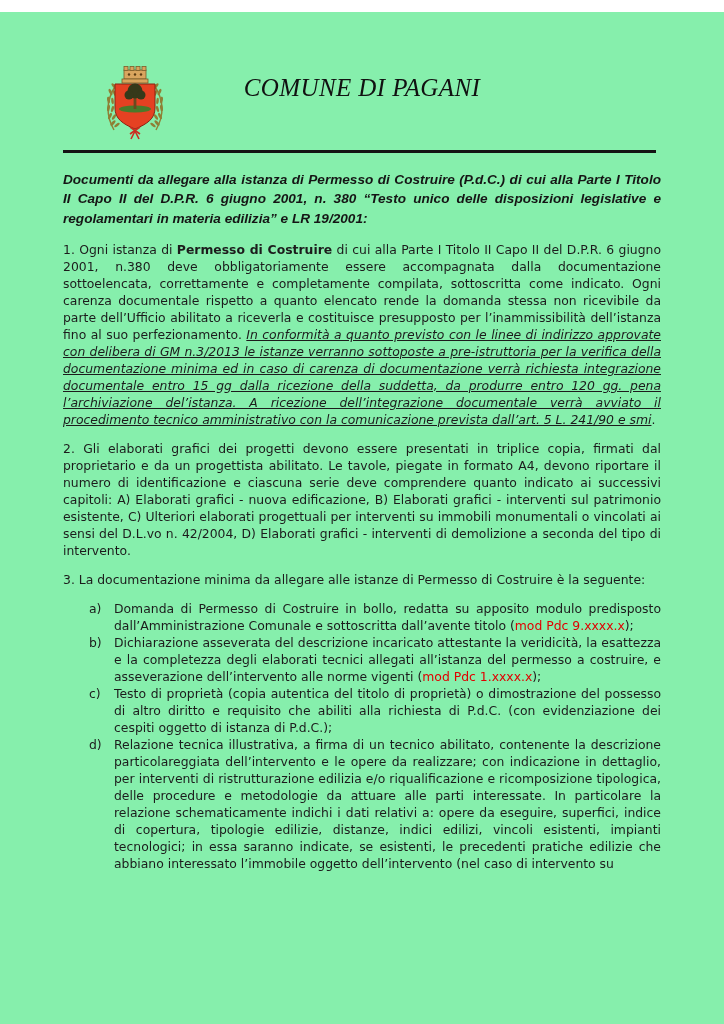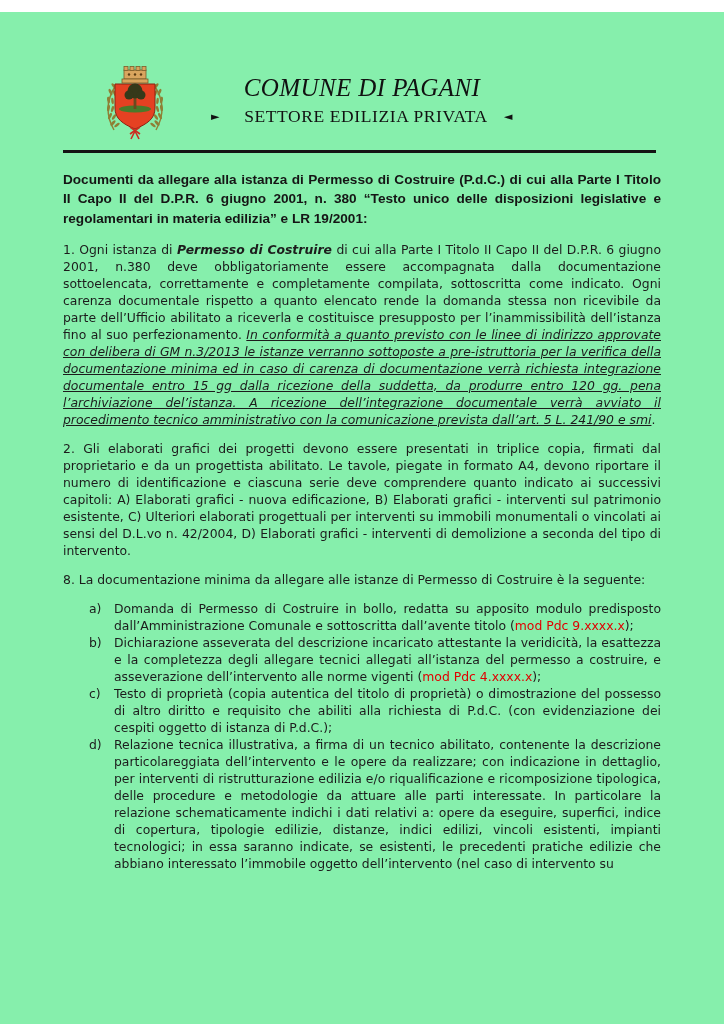--- a/index.html
+++ b/index.html
@@ -24,24 +24,24 @@
   .arrow-right { margin-left:16px; }
   .rule { position:absolute; left:63px; top:138px; width:593px; height:3px; background:#141414; }
   
   .body {
     position:absolute; left:63px; top:158px; width:598px;
     font-family:"DejaVu Sans", sans-serif; font-size:12.4px; line-height:17px;
     text-align:justify;
   }
   .intro {
     font-family:"Liberation Sans", sans-serif; font-weight:bold;
-    font-size:13.6px; line-height:19.3px; margin:0 0 13px 0; color:#151515;
+    font-size:13.6px; line-height:19.3px; margin:0 0 13px 0; color:#151515;font-style:italic;
   }
   .para { margin:0 0 12px 0; }
-  .bi { font-weight:bold; font-style:italic; }
+  .bi { font-weight:bold; }
   .ul { text-decoration:underline;font-style:italic; }
   .red { color:#e00000; }
   .doc-list { margin:0; padding:0; list-style:none; }
   .doc-item { display:flex; }
   .item-marker { flex:0 0 25px; margin-left:26px; }
   .item-body { flex:1; text-align:justify; }
   .lead { font-weight:normal; }
   
   .progress { position:absolute; left:190px; top:1012px; width:347px; height:5px; border-radius:2px; }
 </style>
@@ -98,44 +98,43 @@
         </g>
       </g>
 
       <g fill="none" stroke-width="1.6" stroke="#cc2a1e">
         <path d="M29,63 L39,70 M39,63 L29,70"></path>
         <path d="M34,67 L30,75 M34,67 L38,75"></path>
       </g>
     </svg>
     <div class="header-text">
       <div class="muni-title">COMUNE DI PAGANI</div>
-      <div class="dept-line"><span class="arrow arrow-left">►</span><span>SETTORE EDILIZIA PRIVATA</span><span class="arrow arrow-right">◄</span></div>
     </div>
   </header>
 
   <div class="rule"></div>
 
   <main class="body">
 
     <p class="intro">Documenti da allegare alla istanza di Permesso di Costruire (P.d.C.) di cui alla Parte I Titolo II Capo II del D.P.R. 6 giugno 2001, n. 380 “Testo unico delle disposizioni legislative e regolamentari in materia edilizia” e LR 19/2001:</p>
 
     <p class="para"><span>1. Ogni istanza di </span><span class="bi">Permesso di Costruire</span><span> di cui alla Parte I Titolo II Capo II del D.P.R. 6 giugno 2001, n.380 deve obbligatoriamente essere accompagnata dalla documentazione sottoelencata, correttamente e completamente compilata, sottoscritta come indicato. Ogni carenza documentale rispetto a quanto elencato rende la domanda stessa non ricevibile da parte dell’Ufficio abilitato a riceverla e costituisce presupposto per l’inammissibilità dell’istanza fino al suo perfezionamento. </span><span class="ul">In conformità a quanto previsto con le linee di indirizzo approvate con delibera di GM n.3/2013 le istanze verranno sottoposte a pre-istruttoria per la verifica della documentazione minima ed in caso di carenza di documentazione verrà richiesta integrazione documentale entro 15 gg dalla ricezione della suddetta, da produrre entro 120 gg. pena l’archiviazione del’istanza. A ricezione dell’integrazione documentale verrà avviato il procedimento tecnico amministrativo con la comunicazione prevista dall’art. 5 L. 241/90 e smi</span><span>.</span></p>
 
     <p class="para">2. Gli elaborati grafici dei progetti devono essere presentati in triplice copia, firmati dal proprietario e da un progettista abilitato. Le tavole, piegate in formato A4, devono riportare il numero di identificazione e ciascuna serie deve comprendere quanto indicato ai successivi capitoli: A) Elaborati grafici - nuova edificazione, B) Elaborati grafici - interventi sul patrimonio esistente, C) Ulteriori elaborati progettuali per interventi su immobili monumentali o vincolati ai sensi del D.L.vo n. 42/2004, D) Elaborati grafici - interventi di demolizione a seconda del tipo di intervento.</p>
 
-    <p class="para">8. La documentazione minima da allegare alle istanze di Permesso di Costruire è la seguente:</p>
+    <p class="para">3. La documentazione minima da allegare alle istanze di Permesso di Costruire è la seguente:</p>
 
     <ul class="doc-list">
       <li class="doc-item">
         <span class="item-marker">a)</span>
         <span class="item-body"><span class="lead">Domanda di Permesso di Costruire</span><span> in bollo, redatta su apposito modulo predisposto dall’Amministrazione Comunale e sottoscritta dall’avente titolo (</span><span class="red">mod Pdc 9.xxxx.x</span><span>);</span></span>
       </li>
       <li class="doc-item">
         <span class="item-marker">b)</span>
-        <span class="item-body"><span class="lead">Dichiarazione asseverata del descrizione incaricato</span><span> attestante la veridicità, la esattezza e la completezza degli allegare tecnici allegati all’istanza del permesso a costruire, e asseverazione dell’intervento alle norme vigenti (</span><span class="red">mod Pdc 4.xxxx.x</span><span>);</span></span>
+        <span class="item-body"><span class="lead">Dichiarazione asseverata del descrizione incaricato</span><span> attestante la veridicità, la esattezza e la completezza degli elaborati tecnici allegati all’istanza del permesso a costruire, e asseverazione dell’intervento alle norme vigenti (</span><span class="red">mod Pdc 1.xxxx.x</span><span>);</span></span>
       </li>
       <li class="doc-item">
         <span class="item-marker">c)</span>
         <span class="item-body"><span class="lead">Testo di proprietà</span><span> (copia autentica del titolo di proprietà) o dimostrazione del possesso di altro diritto e requisito che abiliti alla richiesta di P.d.C. (con evidenziazione dei cespiti oggetto di istanza di P.d.C.);</span></span>
       </li>
       <li class="doc-item">
         <span class="item-marker">d)</span>
         <span class="item-body"><span class="lead">Relazione tecnica illustrativa,</span><span> a firma di un tecnico abilitato, contenente la descrizione particolareggiata dell’intervento e le opere da realizzare; con indicazione in dettaglio, per interventi di ristrutturazione edilizia e/o riqualificazione e ricomposizione tipologica, delle procedure e metodologie da attuare alle parti interessate. In particolare la relazione schematicamente indichi i dati relativi a: opere da eseguire, superfici, indice di copertura, tipologie edilizie, distanze, indici edilizi, vincoli esistenti, impianti tecnologici; in essa saranno indicate, se esistenti, le precedenti pratiche edilizie che abbiano interessato l’immobile oggetto dell’intervento (nel caso di intervento su</span></span>
       </li>
     </ul>

